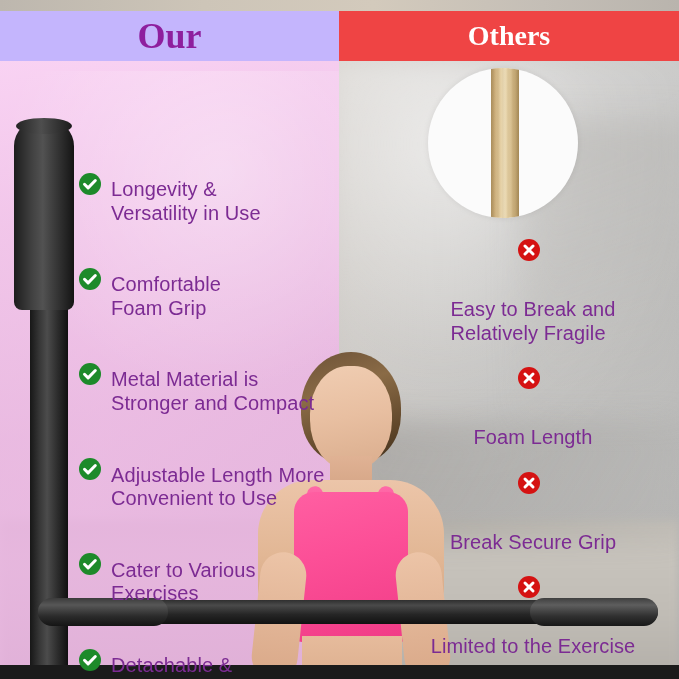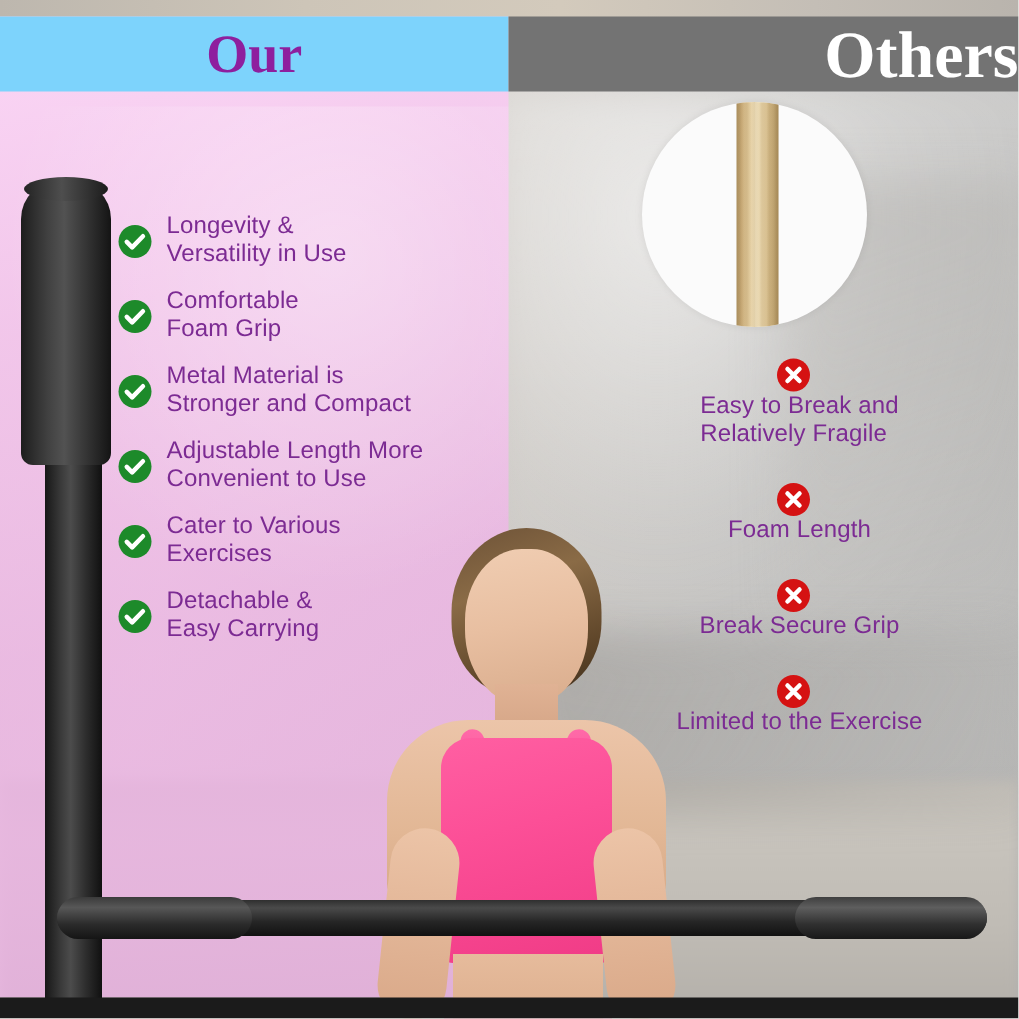--- a/index.html
+++ b/index.html
@@ -91,31 +91,30 @@
     height: 50px;
     display: flex;
     align-items: center;
     justify-content: center;
     font-family: "Liberation Serif", serif;
     font-weight: bold;
   }
   .banner-our {
     left: 0;
     width: 339px;
-    background: #7dd3fc;
+    background: #c4b5fd;
     color: #8e1f9e;
     font-size: 36px;
   }
   .banner-others {
     left: 339px;
     width: 340px;
-    background: #737373;
+    background: #ef4444;
     color: #ffffff;
-    font-size: 44px;
-    justify-content: flex-end;
+    font-size: 28px;
   }
 
   
   .wood-circle {
     position: absolute;
     left: 428px; top: 68px;
     width: 150px; height: 150px;
     border-radius: 50%;
     background: #fbfbfb;
     overflow: hidden;
@@ -286,25 +285,26 @@
     margin-bottom: 12px;
     min-height: 38px;
   }
   .list-item .icon {
     flex: 0 0 auto;
     width: 24px; height: 24px;
     margin-right: 9px;
   }
   .list-item .icon svg { display: block; width: 24px; height: 24px; }
   .item-text {
-    font-size: 16px;
+    font-size: 20px;
     line-height: 1.18;
     color: #7c2b93;
     white-space: pre-line;
     letter-spacing: 0.1px;
+    margin-top: 36px;
   }
   .list-others .item-text { color: #7c2b93; }
   .list-others .list-item { margin-bottom: 21px; flex-direction: column; }
 </style>
 </head>
 <body>
 
 <div id="canvas">
 
   <div class="bg-gym"></div>

